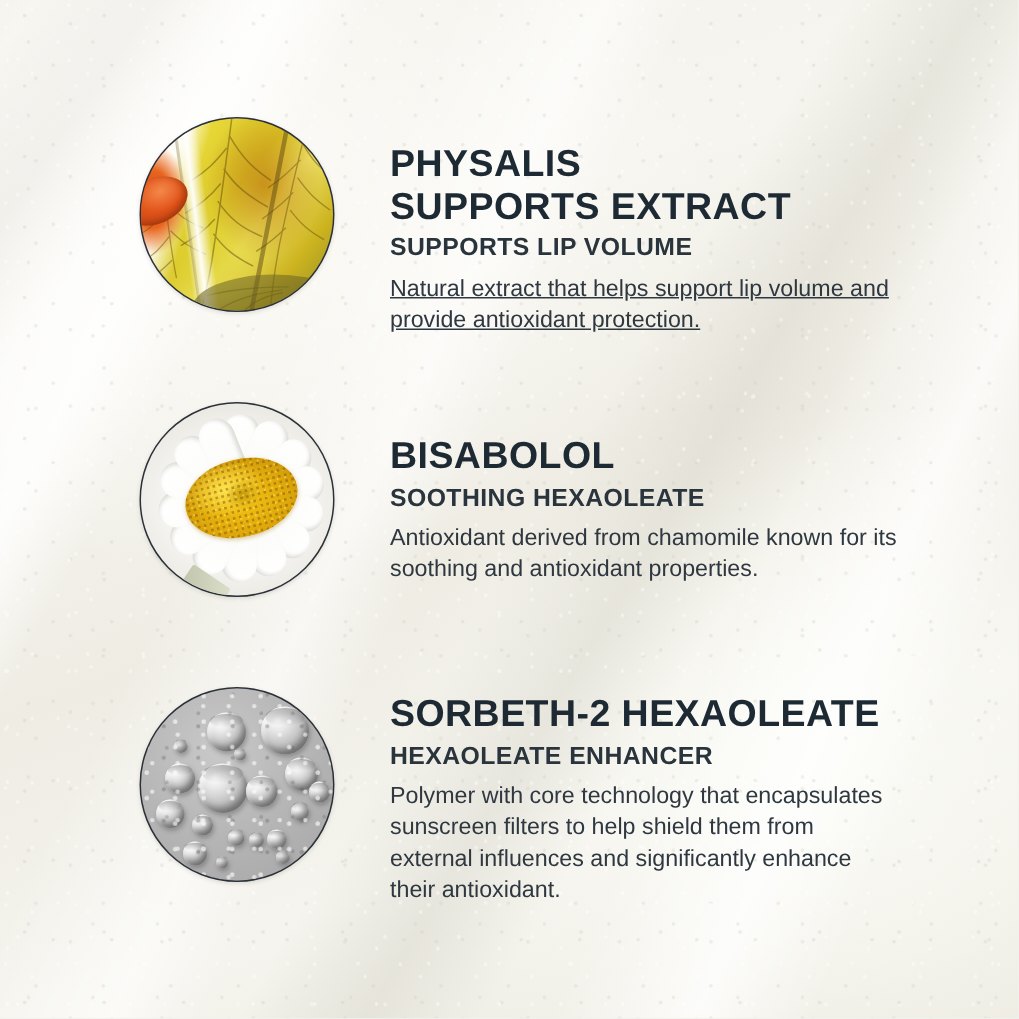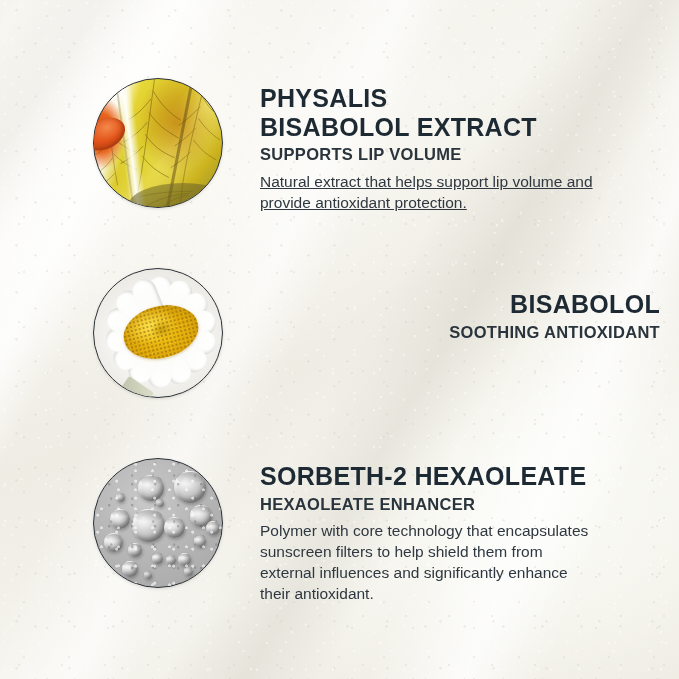--- a/index.html
+++ b/index.html
@@ -183,31 +183,31 @@
 
         <div style="position:absolute;left:-12px;top:40px;width:44px;height:30px;border-radius:50%;
                     background:radial-gradient(ellipse at 62% 34%, #f4884a 0%, #e2541a 45%, #b03a10 100%);
                     transform:rotate(-24deg);box-shadow:inset -2px -2px 4px rgba(120,40,8,.5);"></div>
 
         <div style="position:absolute;left:34px;top:104px;width:110px;height:46px;border-radius:50% 50% 40% 40%;
                     background:linear-gradient(170deg,rgba(120,110,40,.55),rgba(90,84,34,.75));"></div>
       </div>
     </div>
 
-    <div class="txt" style="top:6px;">
+    <div class="txt" style="top:17px;">
       <h2 class="title">
         <span>PHYSALIS</span><br>
-        <span>BISABOLOL EXTRACT</span>
+        <span>SUPPORTS EXTRACT</span>
       </h2>
       <div class="subtitle">SUPPORTS LIP VOLUME</div>
       <p class="body" style="width:355px;text-decoration:underline;">Natural extract that helps support lip volume and provide antioxidant protection.</p>
     </div>
   </div>
 
-  <div class="row" style="top:268px;height:130px;text-align:right;">
+  <div class="row" style="top:268px;height:130px;">
     <div class="circle-wrap" style="top:0;">
       <div class="circle daisy">
         <div style="position:absolute;left:8px;top:4px;width:118px;height:118px;">
           <div class="petal" style="transform:rotate(0deg)   translateY(6px);"></div>
           <div class="petal" style="transform:rotate(26deg)  translateY(6px);"></div>
           <div class="petal" style="transform:rotate(52deg)  translateY(6px);"></div>
           <div class="petal" style="transform:rotate(78deg)  translateY(6px);"></div>
           <div class="petal" style="transform:rotate(104deg) translateY(6px);"></div>
           <div class="petal" style="transform:rotate(130deg) translateY(6px);"></div>
           <div class="petal" style="transform:rotate(156deg) translateY(6px);"></div>
@@ -221,21 +221,22 @@
           <div class="disc">
             <div class="disc-tex"></div>
           </div>
         </div>
         <div class="stem"></div>
       </div>
     </div>
 
     <div class="txt" style="top:22px;">
       <h2 class="title">BISABOLOL</h2>
-      <div class="subtitle">SOOTHING ANTIOXIDANT</div>
+      <div class="subtitle">SOOTHING HEXAOLEATE</div>
+      <p class="body" style="width:360px;">Antioxidant derived from chamomile known for its soothing and antioxidant properties.</p>
     </div>
   </div>
 
   <div class="row" style="top:458px;height:130px;">
     <div class="circle-wrap" style="top:0;">
       <div class="circle polymer">
         <div class="bub" style="left:44px;top:16px;width:26px;height:26px;"></div>
         <div class="bub" style="left:80px;top:12px;width:32px;height:32px;"></div>
         <div class="bub" style="left:38px;top:50px;width:33px;height:33px;"></div>
         <div class="bub" style="left:16px;top:50px;width:20px;height:20px;"></div>

